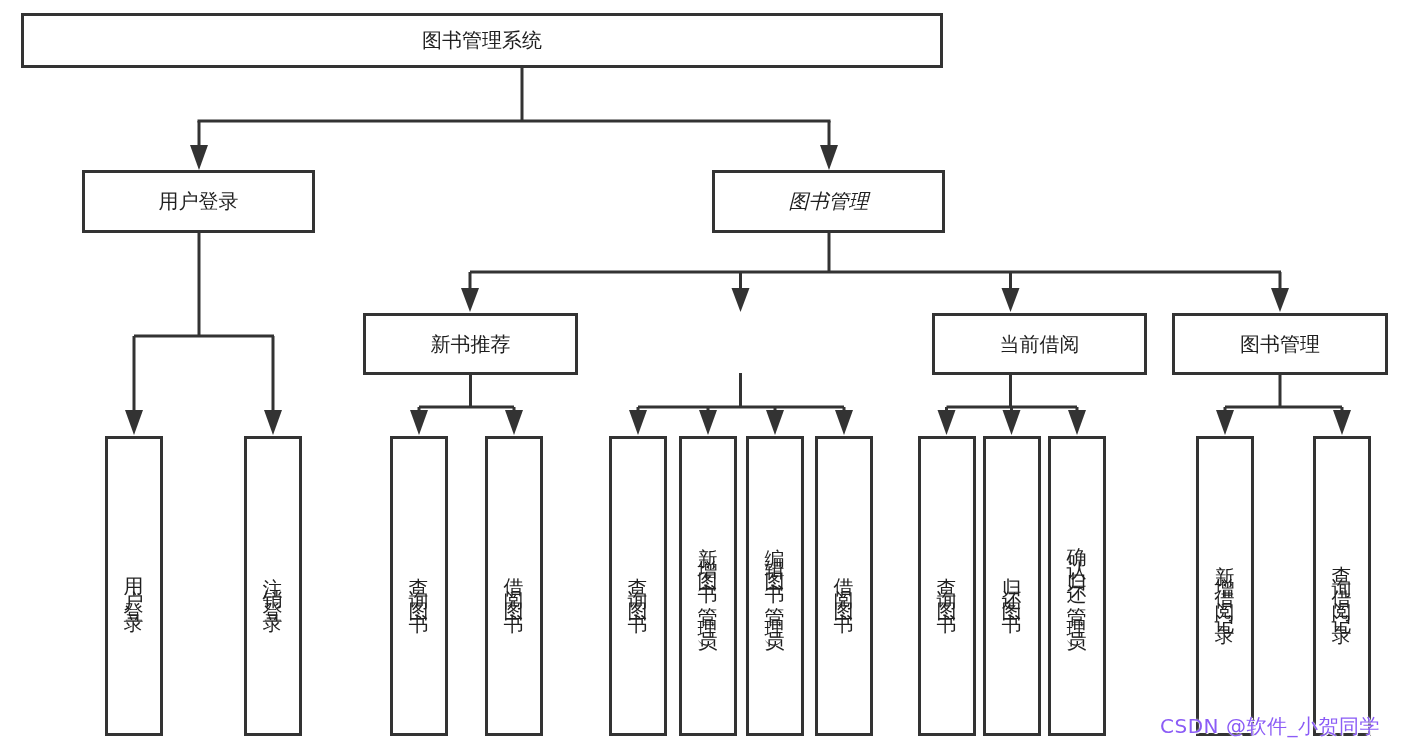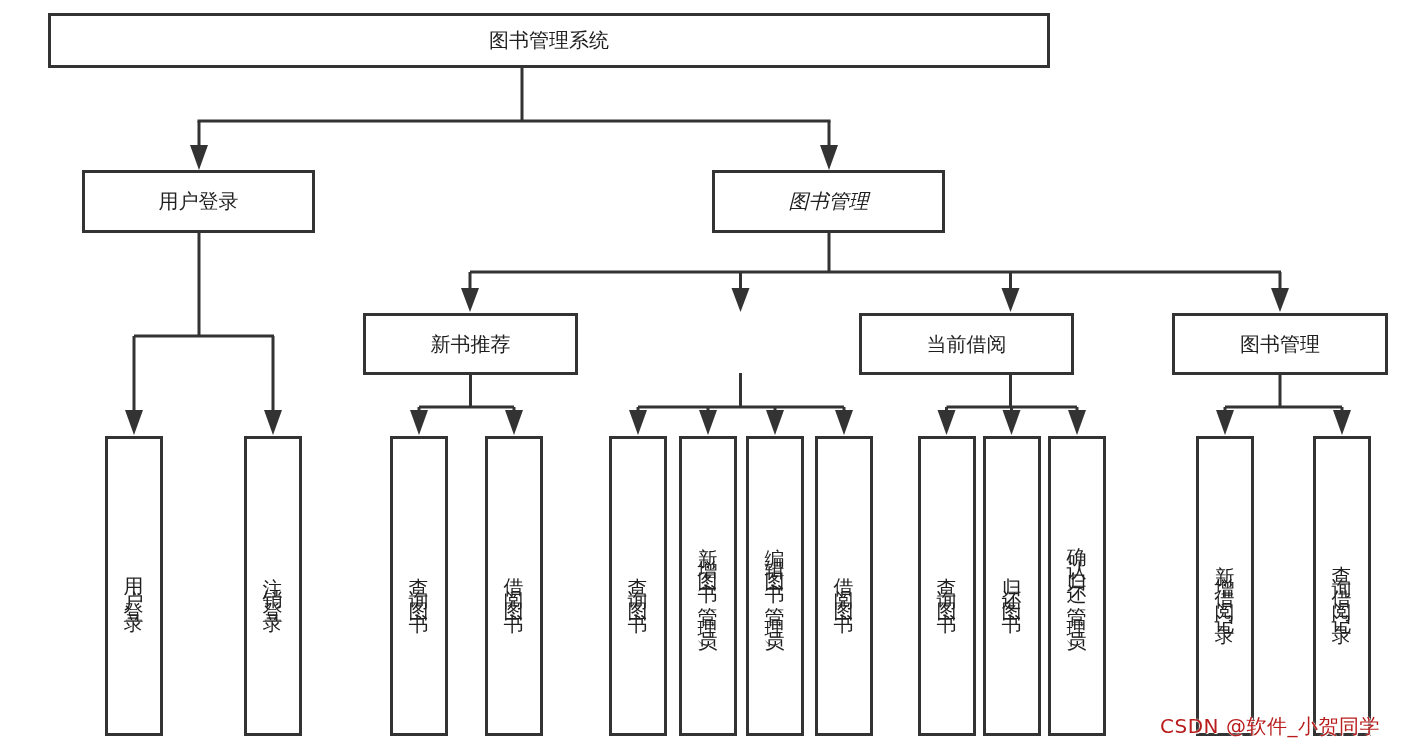--- a/index.html
+++ b/index.html
@@ -30,21 +30,21 @@
     letter-spacing:12px;
     line-height:1;
     white-space:nowrap;
   }
   .watermark{
     position:absolute;
     left:1160px;
     top:713px;
     z-index:3;
     font-size:20px;
-    color:#b91c1c;
+    color:#8b5cf6;
     letter-spacing:0.5px;
     text-shadow:0 0 2px #ffffff,1px 1px 0 #ffffff;
     white-space:nowrap;
     text-align:center;
   }
 </style>
 </head>
 <body>
 
 <div class="canvas">
@@ -115,35 +115,35 @@
 
       <polygon points="937.5,410 955.5,410 946.5,435"></polygon>
       <polygon points="1002.5,410 1020.5,410 1011.5,435"></polygon>
       <polygon points="1068,410 1086,410 1077,435"></polygon>
 
       <polygon points="1216,410 1234,410 1225,435"></polygon>
       <polygon points="1333,410 1351,410 1342,435"></polygon>
     </g>
   </svg>
 
-  <div class="node" style="left:21px;top:13px;width:1002px;height:55px;margin-left:27px;">
+  <div class="node" style="left:21px;top:13px;width:922px;height:55px;">
     <span>图书管理系统</span>
   </div>
 
   <div class="node" style="left:82px;top:170px;width:233px;height:63px;">
     <span>用户登录</span>
   </div>
   <div class="node" style="left:712px;top:170px;width:233px;height:63px;font-style:italic;">
     <span>图书管理</span>
   </div>
 
   <div class="node" style="left:363px;top:313px;width:215px;height:62px;font-family:Liberation Mono, monospace;">
     <span>新书推荐</span>
   </div>
-  <div class="node" style="left:859px;top:313px;width:215px;height:62px;">
+  <div class="node" style="left:932px;top:313px;width:215px;height:62px;">
     <span>当前借阅</span>
   </div>
   <div class="node" style="left:1172px;top:313px;width:216px;height:62px;">
     <span>图书管理</span>
   </div>
 
   <div class="node leaf" style="left:105px;top:436px;width:58px;height:300px;">
     <span>用户登录</span>
   </div>
   <div class="node leaf" style="left:244px;top:436px;width:58px;height:300px;">

